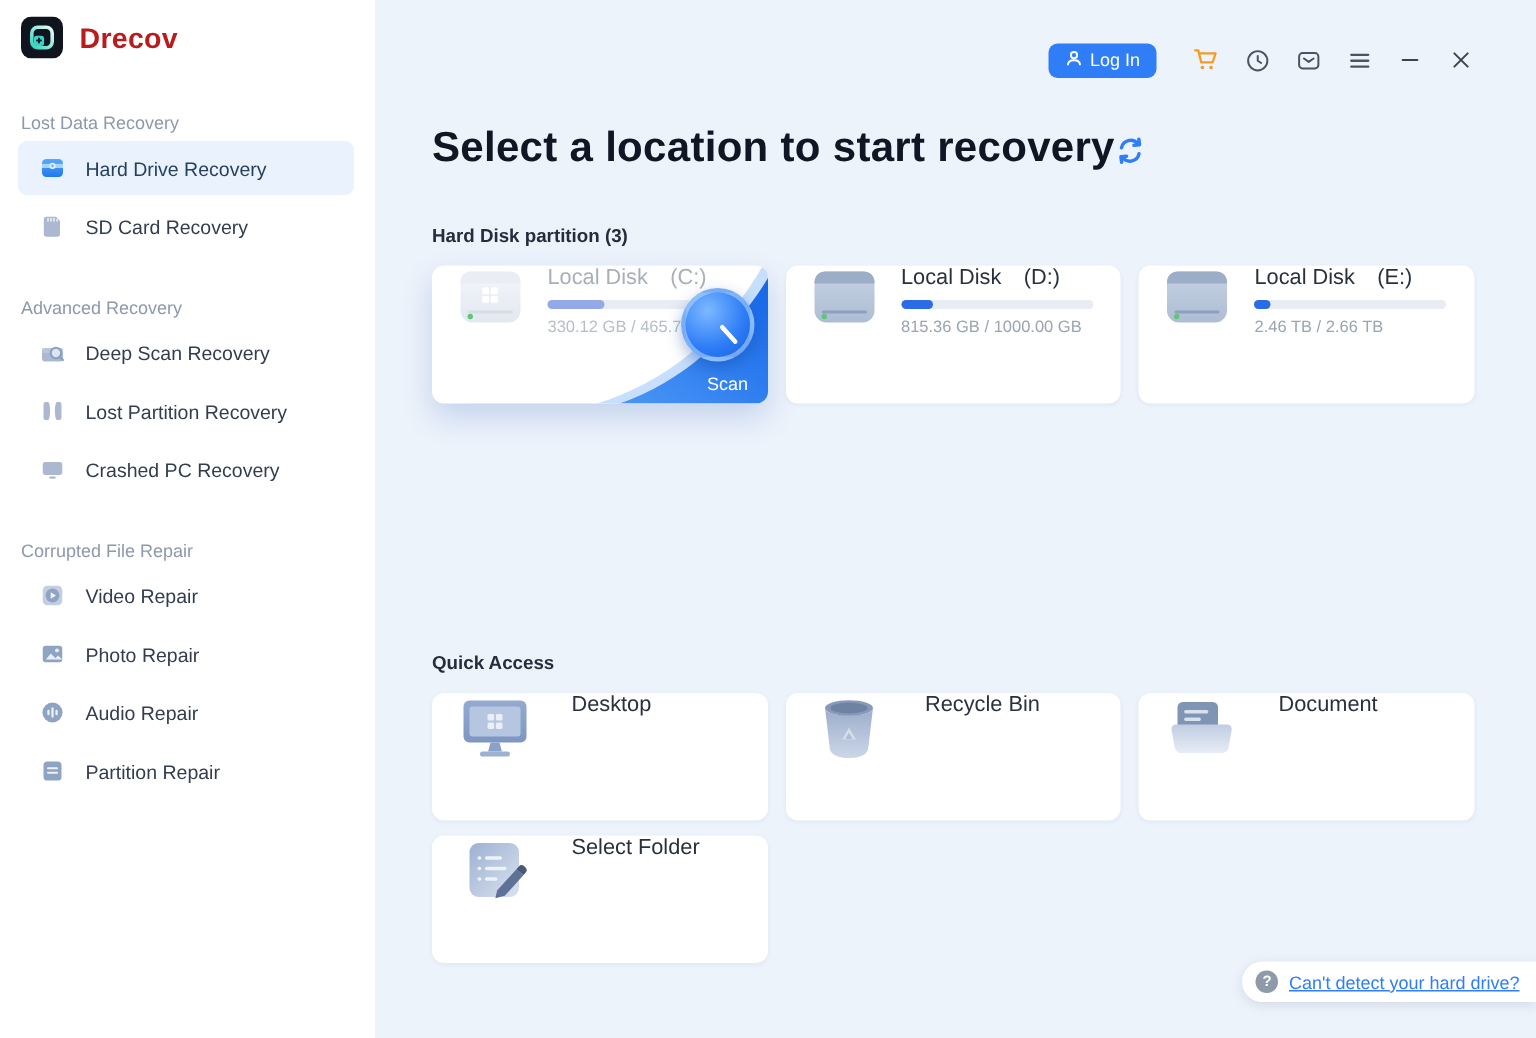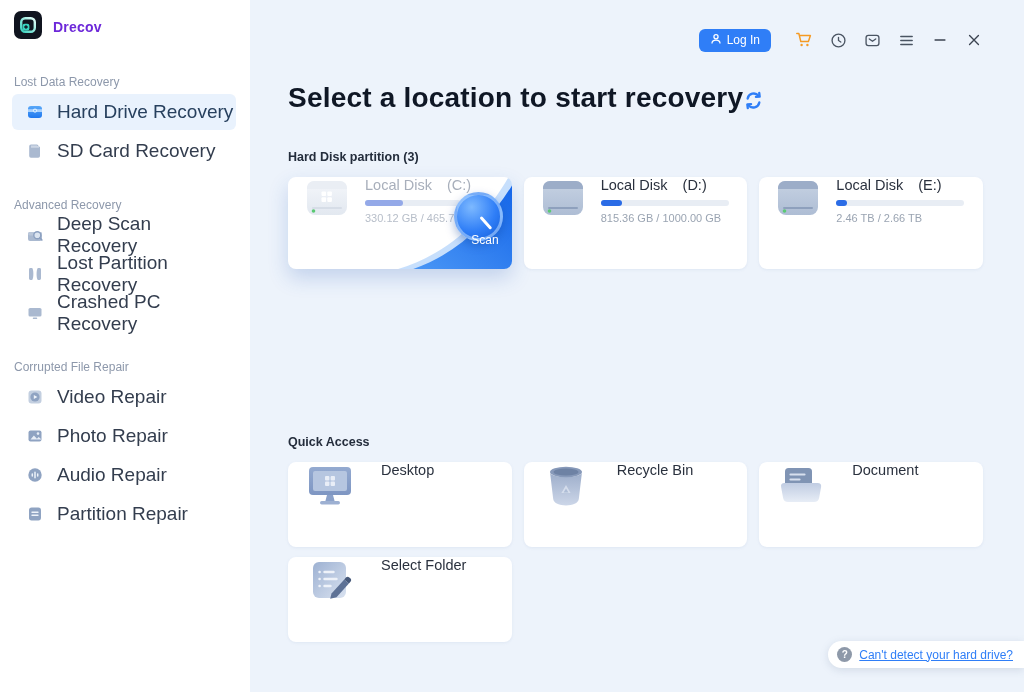--- a/index.html
+++ b/index.html
@@ -2,25 +2,25 @@
 <html><head>
 <meta charset="utf-8">
 <style>
   * { margin:0; padding:0; box-sizing:border-box; }
   html,body { width:1024px; height:692px; font-family:"Liberation Sans",sans-serif; overflow:hidden; }
   .window { display:flex; width:1024px; height:692px; background:#ffffff; }
 
   
   .sidebar { width:250px; flex:none; background:#ffffff; padding-top:8px; }
   .brand { display:flex; align-items:center; gap:11px; padding-left:14px; height:38px; }
-  .brand-name { font-size:14px; font-weight:700; color:#6d28d9; letter-spacing:.2px; }
+  .brand-name { font-size:19px; font-weight:700; color:#b91c1c; letter-spacing:.2px; }
   .nav-section-label { margin:29px 0 5px 14px; font-size:12px; color:#8d98ab; }
   .nav-section-label.later { }
   .nav-item { display:flex; align-items:center; gap:13px; height:36px; margin:3px 14px 0 12px;
-              padding-left:14px; border-radius:6px; font-size:19px; color:#333d4e; cursor:pointer; }
+              padding-left:14px; border-radius:6px; font-size:13px; color:#333d4e; cursor:pointer; }
   .nav-item.active { background:#e9f2fd; color:#27405e; }
   .nav-ico { width:18px; height:18px; display:flex; align-items:center; justify-content:center; }
 
   
   .main { flex:1; background:#edf3fb; position:relative; padding:16px 41px 0 38px; }
   .topbar { height:44px; display:flex; align-items:center; justify-content:flex-end; gap:16px; padding-top:4px; }
   .login-btn { display:flex; align-items:center; gap:5px; background:#2f7ef7; color:#fff;
                font-size:12px; height:23px; padding:0 11px; border-radius:6px; border:none;
                font-family:"Liberation Sans",sans-serif; cursor:pointer; margin-right:8px; }
   .icon-btn { width:18px; height:18px; display:flex; align-items:center; justify-content:center; cursor:pointer; }
@@ -48,21 +48,21 @@
   .disk-card.hovered .progress { width:96px; }
   .disk-card.hovered .progress i { background:#94a9e8; }
 
   .scan-wave { position:absolute; inset:0; width:100%; height:100%; z-index:1; }
   .scan-dial { position:absolute; left:166px; top:15px; width:49px; height:49px; border-radius:50%;
                background:radial-gradient(circle at 34% 28%, #7db9ff, #2f7ef7 58%, #155fd9);
                border:3px solid rgba(185,218,255,.55); z-index:3; cursor:pointer;
                box-shadow:0 4px 10px rgba(10,60,150,.35); }
   .needle { position:absolute; left:50%; top:50%; width:3px; height:16px; background:#fff;
             border-radius:2px; transform-origin:50% 0; transform:rotate(-42deg); }
-  .scan-text { position:absolute; right:13px; bottom:22px; color:#fff; font-size:12px; z-index:3; }
+  .scan-text { position:absolute; right:13px; bottom:6px; color:#fff; font-size:12px; z-index:3; }
 
   .qa-card { height:85px; display:flex; align-items:flex-start; padding-left:17px; }
   .qa-card .qa-ico { width:50px; height:46px; display:flex; align-items:center; justify-content:center; }
   .qa-card .qa-name { margin-left:26px; font-size:14.5px; color:#2a313e; }
   .cards.row2 { margin-top:10px; }
 
   .help-pill { position:absolute; right:0; bottom:24px; height:27px; background:#fff;
                border-radius:14px 0 0 14px; box-shadow:0 2px 8px rgba(100,120,150,.20);
                display:flex; align-items:center; gap:7px; padding:0 11px 0 9px; }
   .qmark { width:15px; height:15px; border-radius:50%; background:#8e99a9; color:#fff; font-size:10px;

